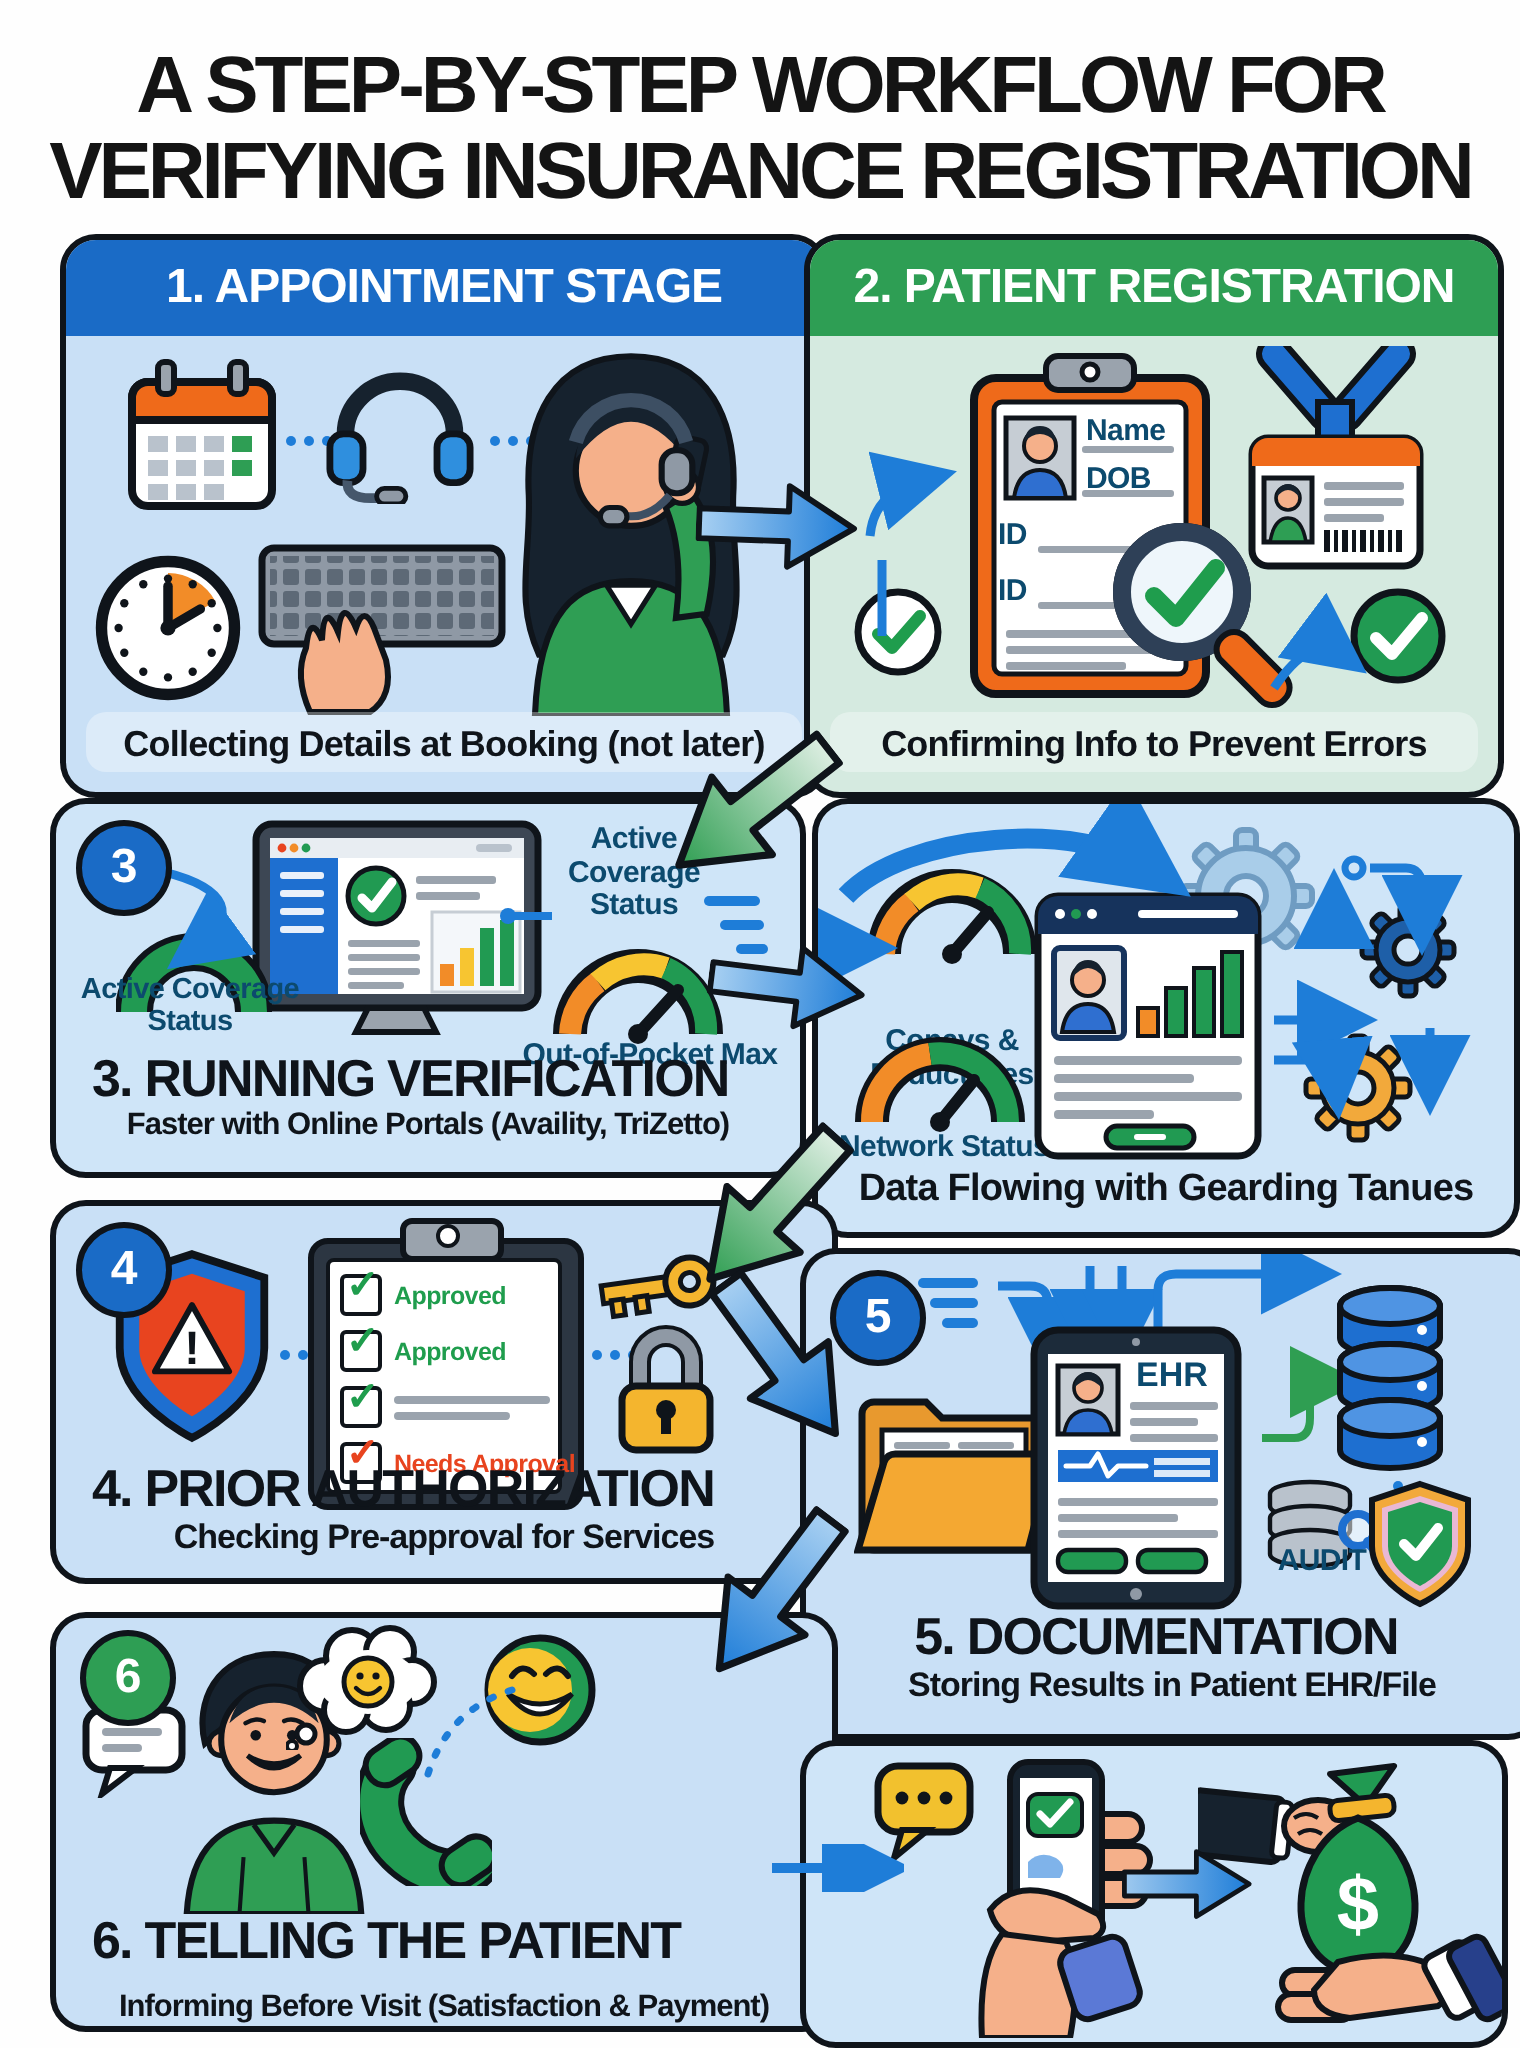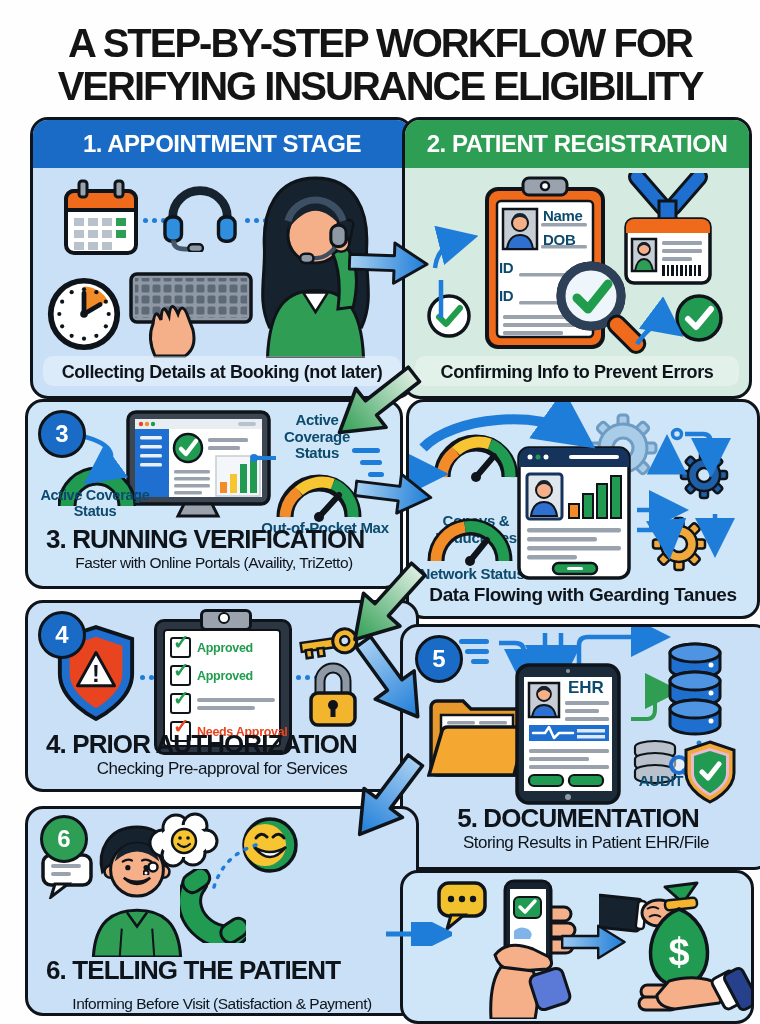--- a/index.html
+++ b/index.html
@@ -7,21 +7,21 @@
   .abs{position:absolute;}
   .panel{position:absolute;border:3.5px solid #0f141a;border-radius:18px;overflow:hidden;}
   .bg-blue{background:#c9e0f6;padding-left:16px;}
   .bg-blue2{background:#cfe5f8;}
   .bg-mint{background:#d5eae0;}
   .hdr{position:absolute;left:0;right:0;top:0;height:48px;display:flex;align-items:center;justify-content:center;color:#fff;font-weight:bold;font-size:24px;letter-spacing:-0.5px;}
   .cap{position:absolute;left:8px;right:8px;text-align:center;font-weight:bold;font-size:18px;color:#0f141a;letter-spacing:-0.4px;}
   .capband{position:absolute;left:10px;right:10px;height:30px;border-radius:10px;background:rgba(255,255,255,0.35);}
   .badge{position:absolute;width:42px;height:42px;border-radius:50%;border:3.5px solid #0f141a;display:flex;align-items:center;justify-content:center;color:#fff;font-size:24px;font-weight:bold;z-index:5;}
   .t1{position:absolute;font-weight:bold;color:#0f141a;letter-spacing:-0.9px;font-size:26px;white-space:nowrap;}
-  .t2{position:absolute;font-weight:normal;color:#0f141a;letter-spacing:-0.5px;font-size:15.5px;text-align:center;left:0;right:0;}
+  .t2{position:absolute;font-weight:bold;color:#0f141a;letter-spacing:-0.5px;font-size:15.5px;text-align:center;left:0;right:0;}
   .lbl{position:absolute;font-weight:bold;color:#0c4a6e;text-align:center;line-height:1.1;letter-spacing:-0.3px;font-size:15px;}
   .dots{position:absolute;display:flex;gap:4px;align-items:center;}
   .dots i{width:5px;height:5px;border-radius:50%;background:#1e7dd8;display:block;}
   .title{position:absolute;left:0;right:0;text-align:center;font-weight:bold;color:#141414;font-size:40px;letter-spacing:-2px;line-height:1.07;}
   .bullets{position:absolute;}
   .bullets div{font-size:16.5px;font-weight:bold;color:#0f141a;line-height:1.3;letter-spacing:-0.3px;}
   .bullets div::before{content:"• ";}
   .chkrow{position:absolute;display:flex;align-items:center;gap:6px;}
   .cbx{width:17px;height:17px;background:#fff;border:2.5px solid #0f141a;border-radius:3px;position:relative;flex:0 0 auto;}
   .cbx span{position:absolute;left:1px;top:-9px;font-size:20px;font-weight:bold;}
@@ -32,21 +32,21 @@
   .arrow{position:absolute;z-index:20;}
   svg{display:block;}
 </style>
 </head>
 <body>
 
 <div class="stage">
 
   <div class="title" style="top:22px;">
     <div>A STEP-BY-STEP WORKFLOW FOR</div>
-    <div>VERIFYING INSURANCE ELIGIBILITY</div>
+    <div>VERIFYING INSURANCE REGISTRATION</div>
   </div>
 
   <div class="panel bg-blue" style="left:30px;top:117px;width:362px;height:276px;">
     <div class="hdr" style="background:#1a6bc6;">1. APPOINTMENT STAGE</div>
 
     <svg class="abs" style="left:28px;top:58px;" width="80" height="80" viewBox="0 0 80 80">
       <rect x="5" y="13" width="70" height="62" rx="8" fill="#fff" stroke="#0f141a" stroke-width="4"></rect>
       <path d="M5 21 a8 8 0 0 1 8-8 h54 a8 8 0 0 1 8 8 v11 H5 Z" fill="#ef6a1a" stroke="#0f141a" stroke-width="4"></path>
       <rect x="18" y="3" width="8" height="16" rx="3" fill="#9aa3ad" stroke="#0f141a" stroke-width="3"></rect>
       <rect x="54" y="3" width="8" height="16" rx="3" fill="#9aa3ad" stroke="#0f141a" stroke-width="3"></rect>

